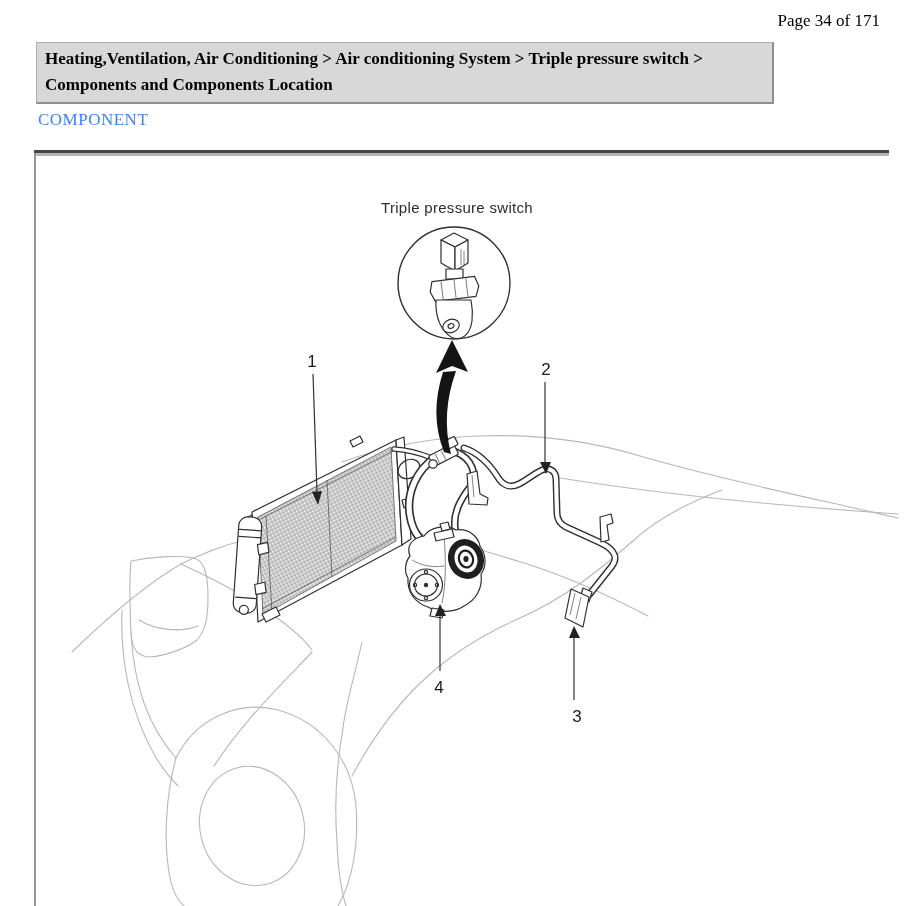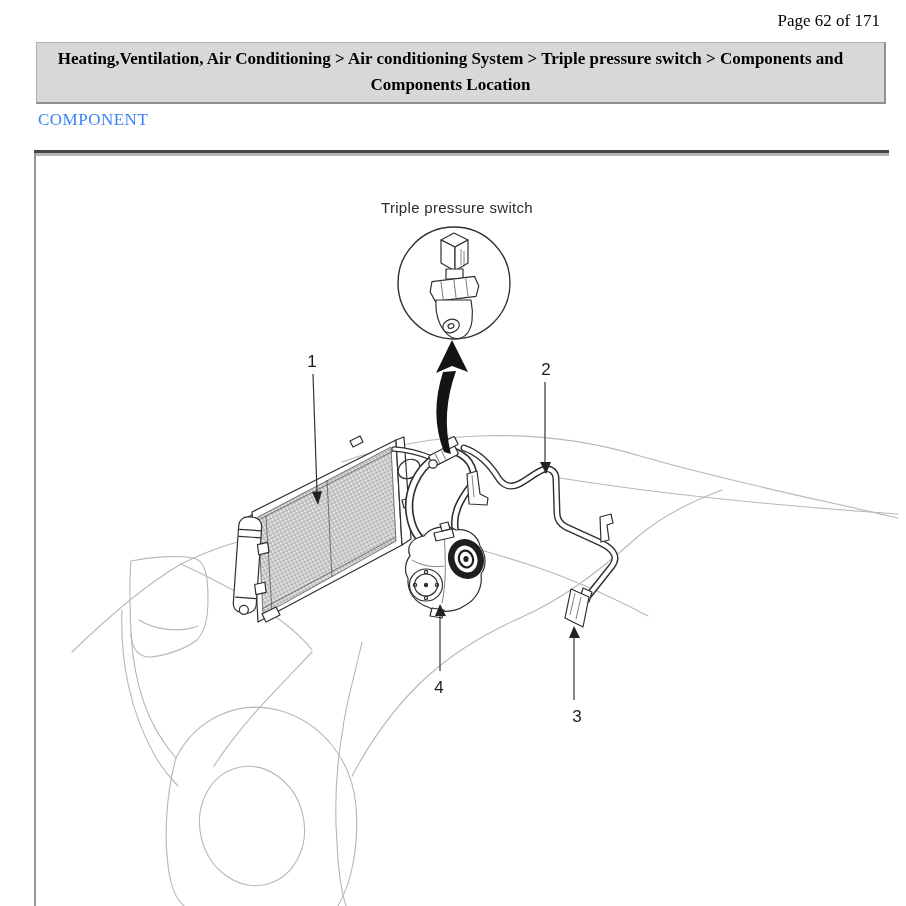--- a/index.html
+++ b/index.html
@@ -4,26 +4,25 @@
 <style>
   html,body{margin:0;padding:0;background:#ffffff;}
   body{width:906px;height:906px;position:relative;overflow:hidden;
        font-family:"Liberation Serif", serif;color:#111;}
 
   .page-indicator{
     position:absolute;top:11px;right:26px;
     font-size:17px;color:#000;
   }
   .breadcrumb-bar{
-    position:absolute;left:36px;top:42px;width:850px;box-sizing:border-box;
+    position:absolute;left:36px;top:42px;width:738px;box-sizing:border-box;
     background:#d8d8d8;
     border-top:1px solid #aeaeae;border-left:1px solid #aeaeae;
     border-right:2px solid #8f8f8f;border-bottom:2px solid #8f8f8f;
     padding:3px 28px 4px 8px;
-    text-align:center;
   }
   .breadcrumb-bar span{
     font-weight:bold;font-size:17px;line-height:26px;color:#000;
   }
   .section-heading{
     position:absolute;left:38px;top:110px;
     font-size:17px;letter-spacing:.5px;color:#3b82f6;
   }
   .frame-top-dark{
     position:absolute;left:34px;top:150px;width:855px;height:3px;background:#454545;
@@ -43,21 +42,21 @@
   .tube-o{stroke:#2f2f2f;fill:none;stroke-linecap:round;}
   .tube-i{stroke:#ffffff;fill:none;stroke-linecap:round;}
   .lbl{font:17px "Liberation Sans", sans-serif;fill:#1c1c1c;text-anchor:middle;}
   .callout-t{font:15px "Liberation Sans", sans-serif;fill:#2b2b2b;text-anchor:middle;letter-spacing:.3px;}
   .lblline{stroke:#333;stroke-width:1.2;}
   .lblhead{fill:#222;stroke:none;}
 </style>
 </head>
 <body>
 
-<div class="page-indicator">Page 62 of 171</div>
+<div class="page-indicator">Page 34 of 171</div>
 
 <div class="breadcrumb-bar">
   <span>Heating,Ventilation, Air Conditioning &gt; Air conditioning System &gt; Triple pressure switch &gt; Components and Components Location</span>
 </div>
 
 <div class="section-heading">COMPONENT</div>
 
 <div class="frame-top-dark"></div>
 <div class="frame-top-gray"></div>
 <div class="frame-left"></div>

